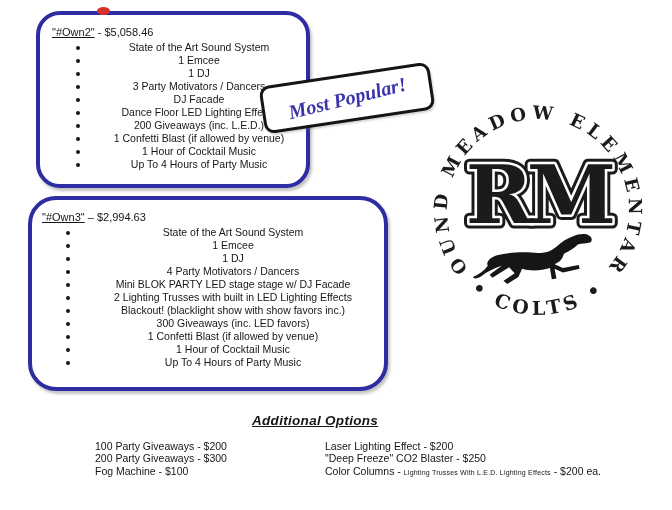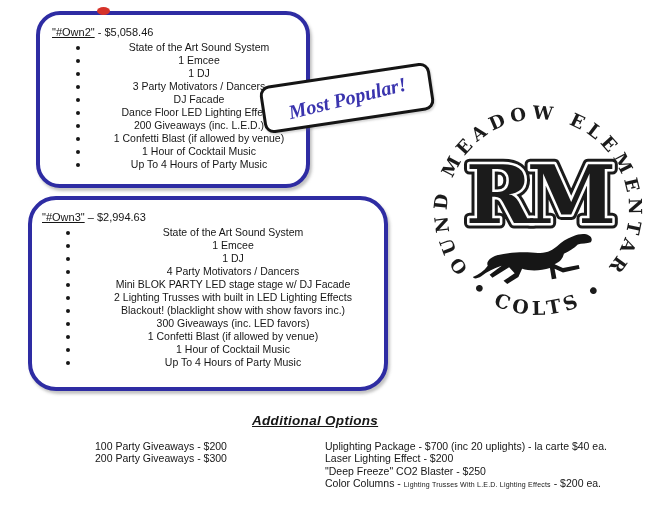--- a/index.html
+++ b/index.html
@@ -189,22 +189,22 @@
         L 83 157 L 65 171 L 62 167 L 75 155
         C 67 158 59 163 53 169 C 49 172 45 173 44 170 Z"></path>
     </g>
   </svg>
 
   <h2 class="addl-title">Additional Options</h2>
 
   <div class="opt-col opt-left">
       <div class="opt-line">100 Party Giveaways - $200</div>
       <div class="opt-line">200 Party Giveaways - $300</div>
+      <div class="opt-line">Fog Machine - $100</div>
     </div>
 
   <div class="opt-col opt-right">
-    <div class="opt-line">Uplighting Package - $700 (inc 20 uplights) - la carte $40 ea.</div>
     <div class="opt-line">Laser Lighting Effect - $200</div>
     <div class="opt-line">"Deep Freeze" CO2 Blaster - $250</div>
     <div class="opt-line"><span>Color Columns - </span><span class="tiny">Lighting Trusses With L.E.D. Lighting Effects</span><span> - $200 ea.</span></div>
   </div>
 
 </div>
 
 </body></html>

